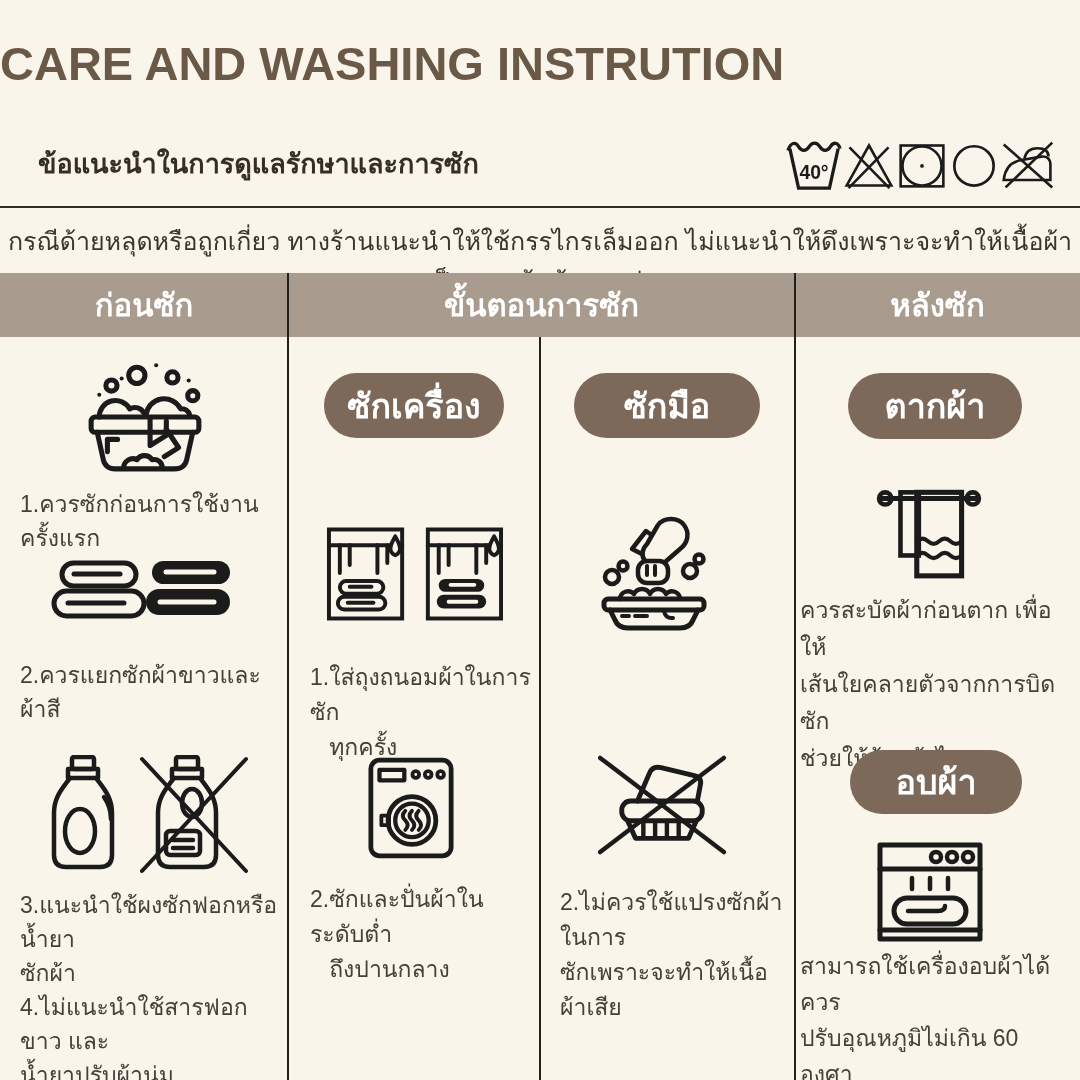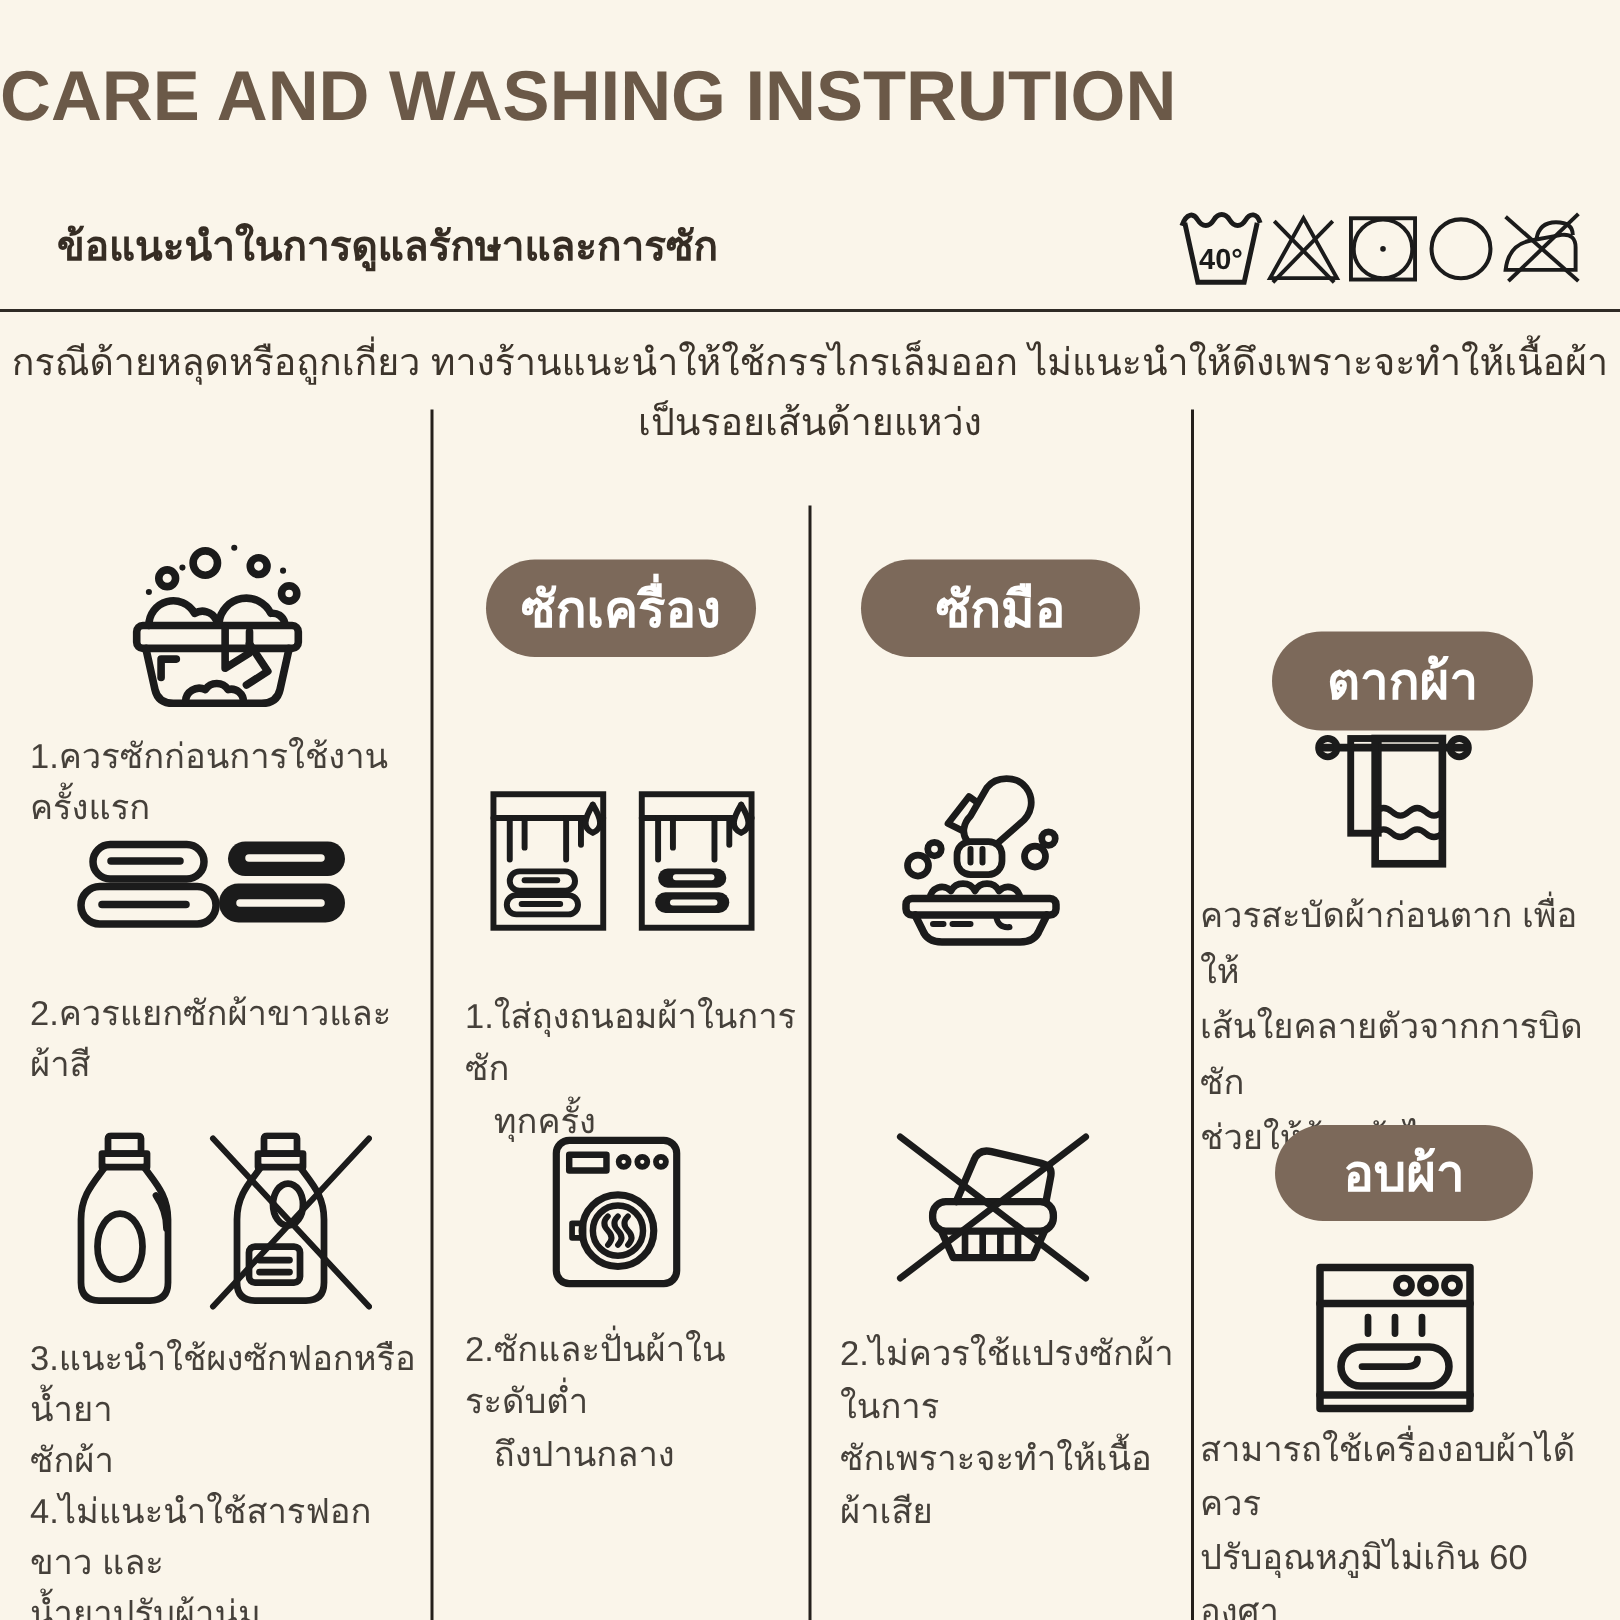--- a/index.html
+++ b/index.html
@@ -95,20 +95,25 @@
         <path d="M4,6 L56,52"></path>
           <path d="M56,4 L6,52"></path>
       </svg>
     </span>
   </div>
 
   <div class="hrule"></div>
 
   <div class="note">กรณีด้ายหลุดหรือถูกเกี่ยว ทางร้านแนะนำให้ใช้กรรไกรเล็มออก ไม่แนะนำให้ดึงเพราะจะทำให้เนื้อผ้าเป็นรอยเส้นด้ายแหว่ง</div>
 
+  <div class="headerbar">
+    <div class="cell c1">ก่อนซัก</div>
+    <div class="cell c2">ขั้นตอนการซัก</div>
+    <div class="cell c3">หลังซัก</div>
+  </div>
   <div class="vline v1"></div>
   <div class="vline v2"></div>
   <div class="vline v3"></div>
 
   <div class="icon" style="left:83px; top:358px; width:124px; height:114px;">
     <svg viewBox="0 0 122 112" fill="none" stroke="#1B1B1B" stroke-width="5" stroke-linecap="round" stroke-linejoin="round">
       <circle cx="38" cy="20" r="2" fill="#1B1B1B" stroke="none"></circle>
       <circle cx="72" cy="7" r="2" fill="#1B1B1B" stroke="none"></circle>
       <circle cx="104" cy="22" r="2" fill="#1B1B1B" stroke="none"></circle>
       <circle cx="16" cy="36" r="2" fill="#1B1B1B" stroke="none"></circle>
@@ -233,21 +238,21 @@
       <rect x="28" y="50" width="82" height="20" rx="9"></rect>
       <path d="M34,70 L42,88 H96 L104,70"></path>
       <path d="M50,72 v13 M62,72 v13 M74,72 v13 M86,72 v13" stroke-width="4.5"></path>
       <path d="M6,6 L132,102" stroke-width="4.5"></path>
       <path d="M132,6 L6,102" stroke-width="4.5"></path>
     </svg>
   </div>
   <div class="step" style="left:560px; top:885px; width:232px; line-height:35px;">2.ไม่ควรใช้แปรงซักผ้าในการ
 ซักเพราะจะทำให้เนื้อผ้าเสีย</div>
 
-  <div class="badge" style="left:848px; top:373px; width:174px; height:66px;margin-top:48px;">ตากผ้า</div>
+  <div class="badge" style="left:848px; top:373px; width:174px; height:66px;">ตากผ้า</div>
 
   <div class="icon" style="left:874px; top:475px; width:110px; height:108px;">
     <svg viewBox="0 0 108 104" fill="none" stroke="#1B1B1B" stroke-width="5" stroke-linecap="round">
       <path d="M6,22 H102"></path>
       <circle cx="11" cy="22" r="6" stroke-width="4.5"></circle>
       <circle cx="97" cy="22" r="6" stroke-width="4.5"></circle>
       <rect x="26" y="16" width="18" height="62" stroke-width="4.5"></rect>
       <rect x="42" y="16" width="44" height="82"></rect>
       <path d="M42,64 q5.5,-5 11,0 t11,0 t11,0 t11,0" stroke-width="4"></path>
       <path d="M42,78 q5.5,-5 11,0 t11,0 t11,0 t11,0" stroke-width="4"></path>

